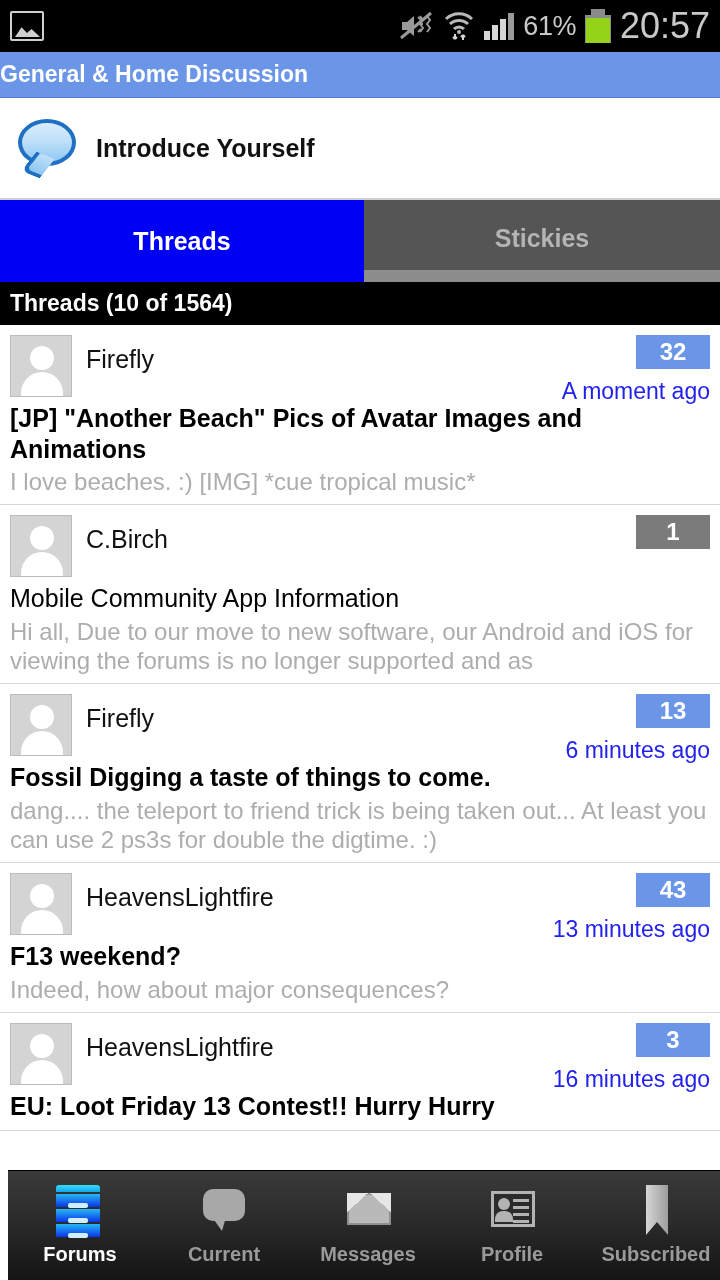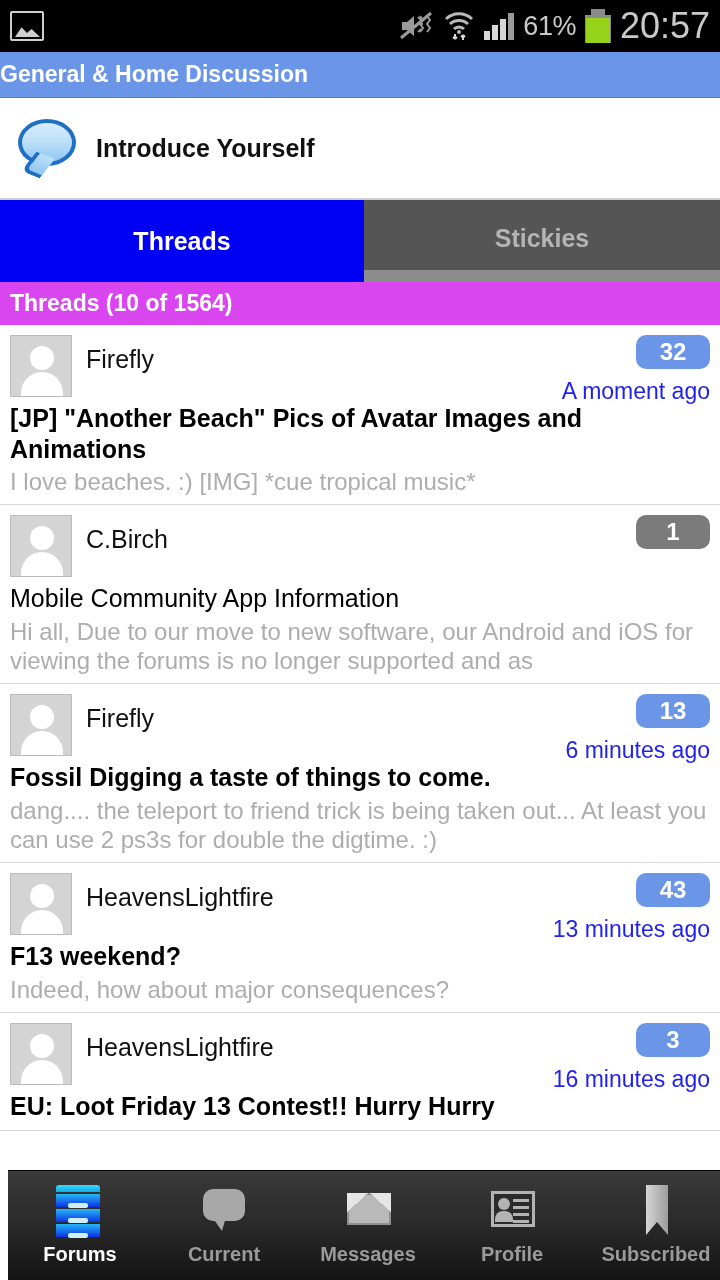--- a/index.html
+++ b/index.html
@@ -79,39 +79,39 @@
   }
   .tab.active { background:#0000f4; color:#ffffff; flex:0 0 364px; }
   .tab.inactive {
     background:#555555; color:#b4b4b4;
     border-bottom:6px solid #8d8d8d; height:82px;
     box-shadow:inset 0 -10px 0 -4px #8d8d8d;
   }
 
   
   .sectionhead {
-    flex:0 0 43px; background:#d946ef; color:#ffffff;
+    flex:0 0 43px; background:#000000; color:#ffffff;
     font-size:23px; font-weight:bold; display:flex; align-items:center;
     padding:0 10px;
   }
 
   
   .list { flex:1 1 auto; overflow:hidden; background:#ffffff; }
   .row { padding:10px 10px 8px 10px; border-bottom:1px solid #d8d8d8; position:relative; }
   .row-top { display:flex; align-items:flex-start; }
   .avatar {
     width:62px; height:62px; background:#d4d4d4; border:1px solid #bcbcbc;
     flex:0 0 62px; position:relative; overflow:hidden; margin-right:14px;
   }
   .avatar .head { position:absolute; left:19px; top:10px; width:24px; height:24px; border-radius:50%; background:#ffffff; }
   .avatar .body { position:absolute; left:10px; top:36px; width:42px; height:30px; border-radius:21px 21px 0 0; background:#ffffff; }
   .who { font-size:25px; color:#111; padding-top:10px; flex:1 1 auto; }
   .meta { position:absolute; right:10px; top:10px; text-align:right; }
   .badge {
-    display:inline-block; min-width:74px; padding:3px 10px; border-radius:10px;
+    display:inline-block; min-width:74px; padding:3px 10px; border-radius:0;
     color:#ffffff; font-size:24px; font-weight:bold; text-align:center;
   }
   .badge.blue { background:#6b96e8; }
   .badge.grey { background:#7b7b7b; }
   .ago { display:block; margin-top:9px; color:#2222ee; font-size:23px; }
   .ttl { font-size:25px; color:#000000; line-height:1.22; margin-top:6px; }
   .ttl.unread { font-weight:bold; }
   .prev { font-size:24px; color:#adadad; line-height:1.22; margin-top:3px; }
 
   

